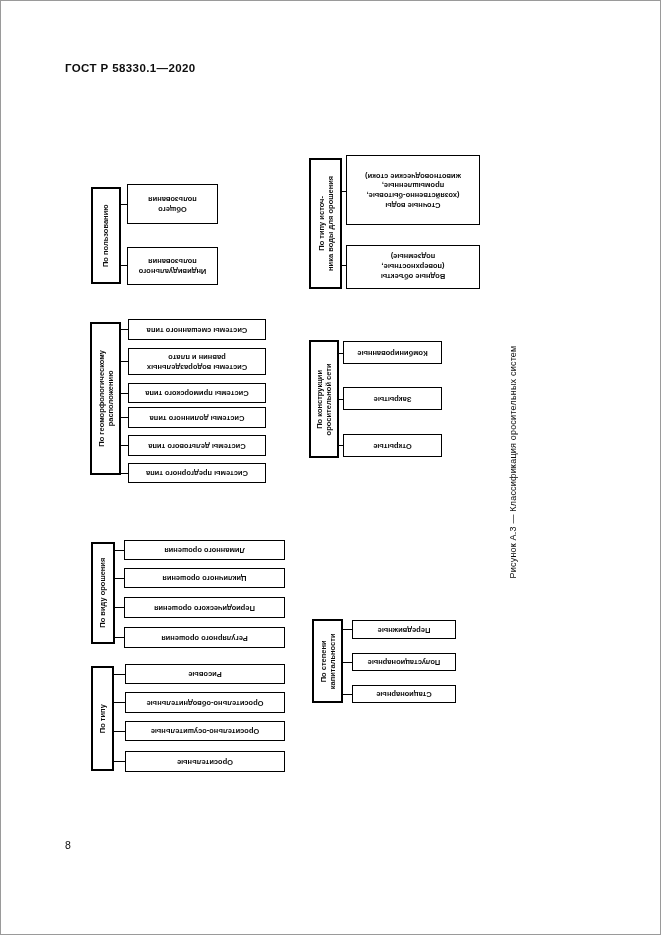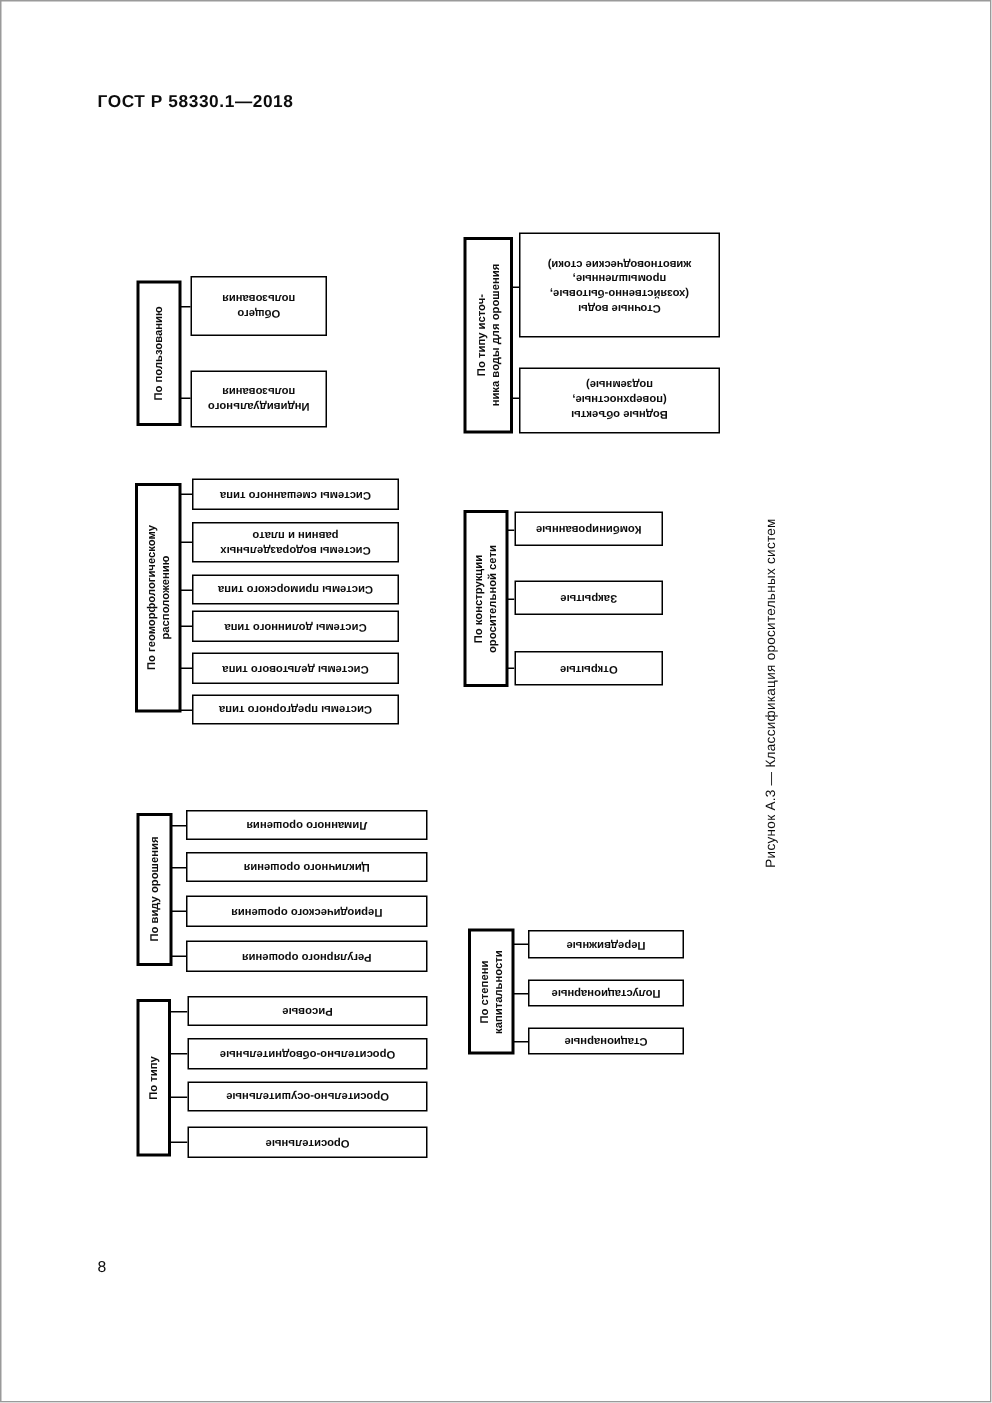--- a/index.html
+++ b/index.html
@@ -63,21 +63,21 @@
     transform:rotate(-90deg);
     white-space:nowrap;
     font-size:9px;letter-spacing:.2px;
   }
 </style>
 </head>
 <body>
 
 <div class="page">
 
-  <div class="doc-header">ГОСТ Р 58330.1—2018</div>
+  <div class="doc-header">ГОСТ Р 58330.1—2020</div>
 
   <div class="hdr" style="left:90px;top:186px;width:30px;height:97px">
     <div class="vtext" style="width:92px">По пользованию</div>
   </div>
   <div class="conn" style="left:119px;top:203px;width:8px"></div>
   <div class="conn" style="left:119px;top:264px;width:8px"></div>
   <div class="leaf" style="left:126px;top:183px;width:91px;height:40px">
     <div class="utext">Общего
 пользования</div>
   </div>

